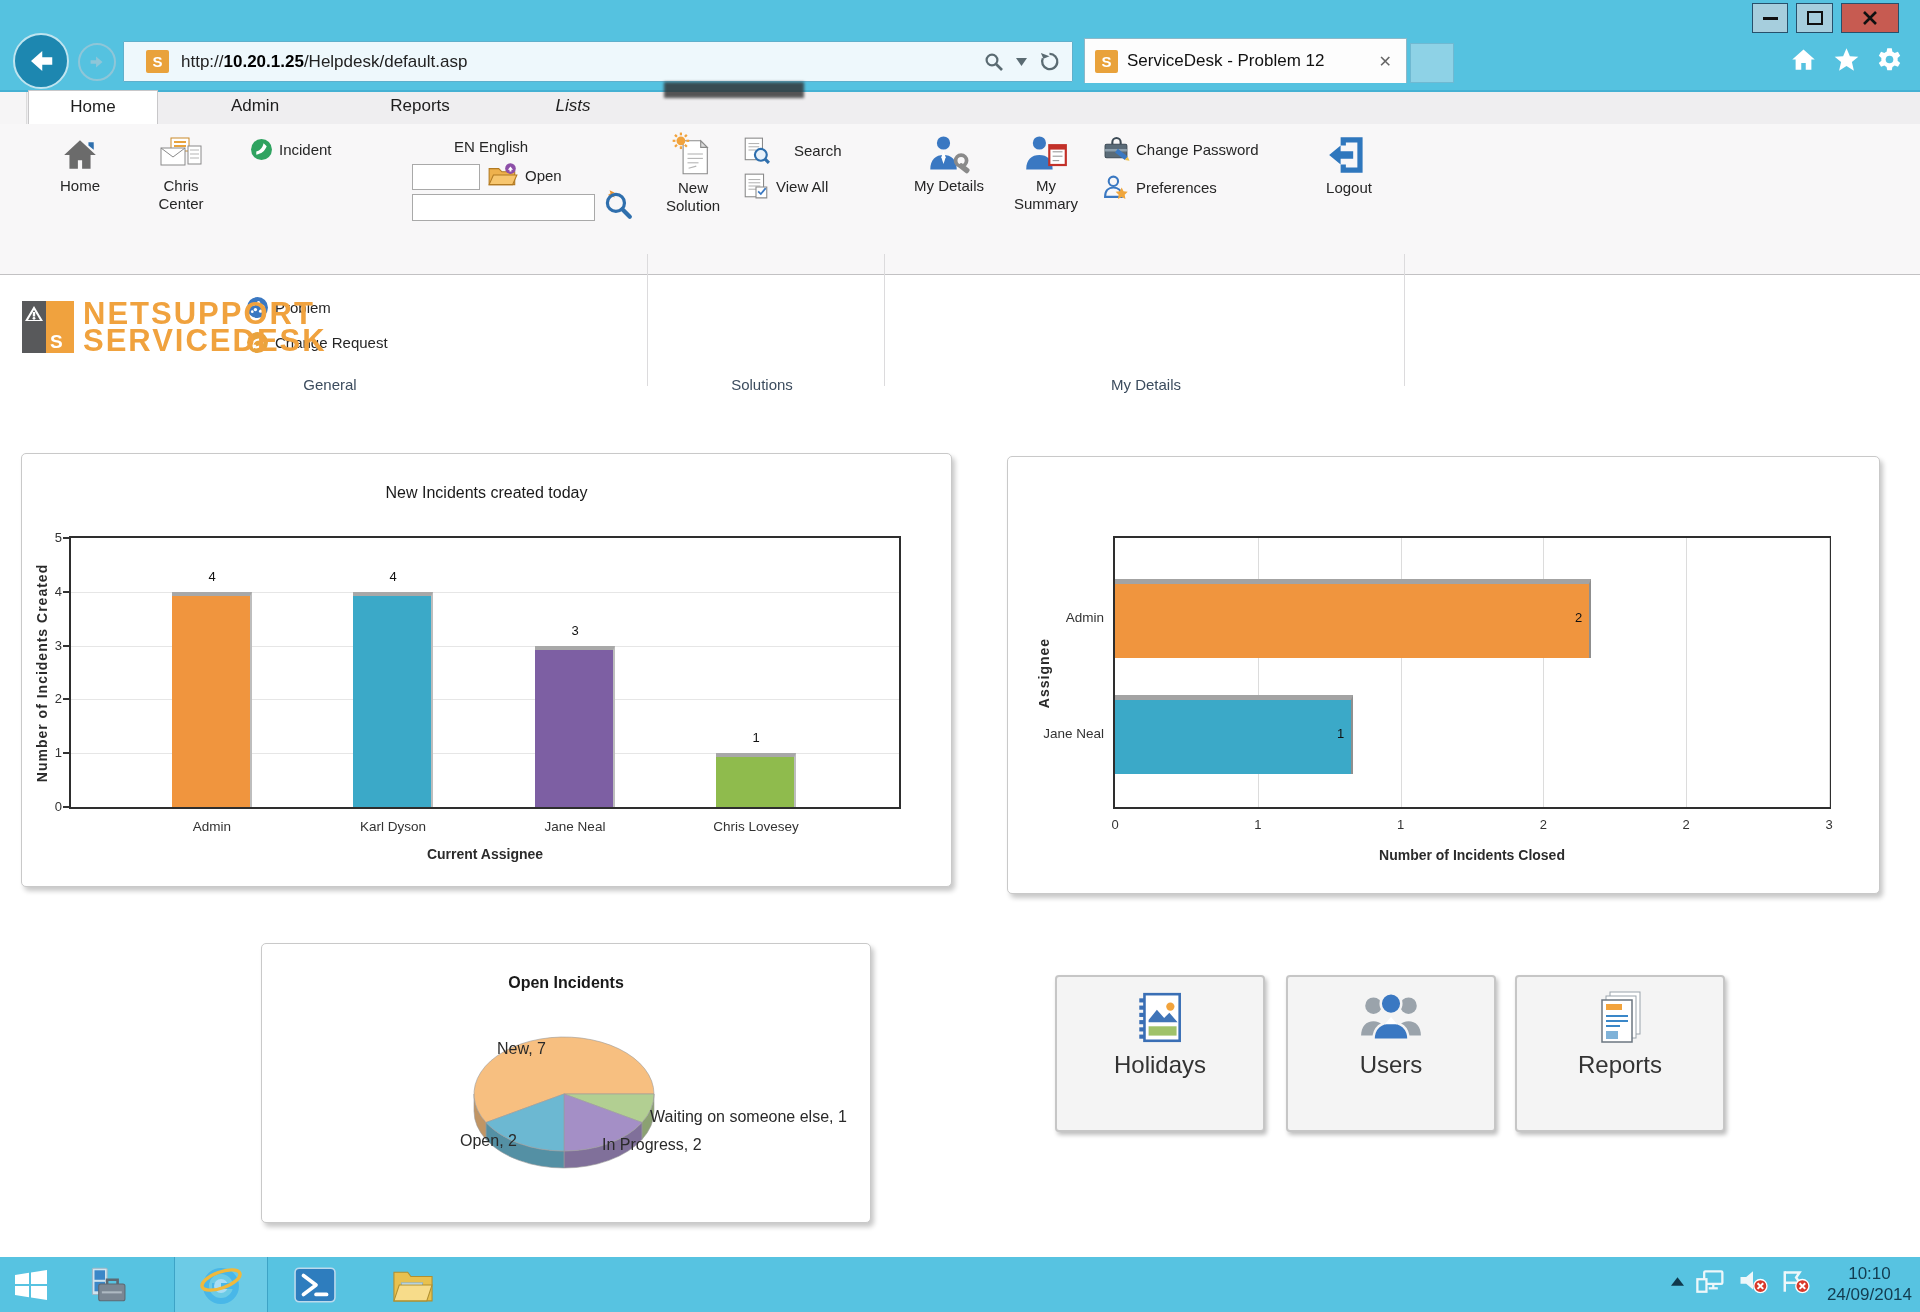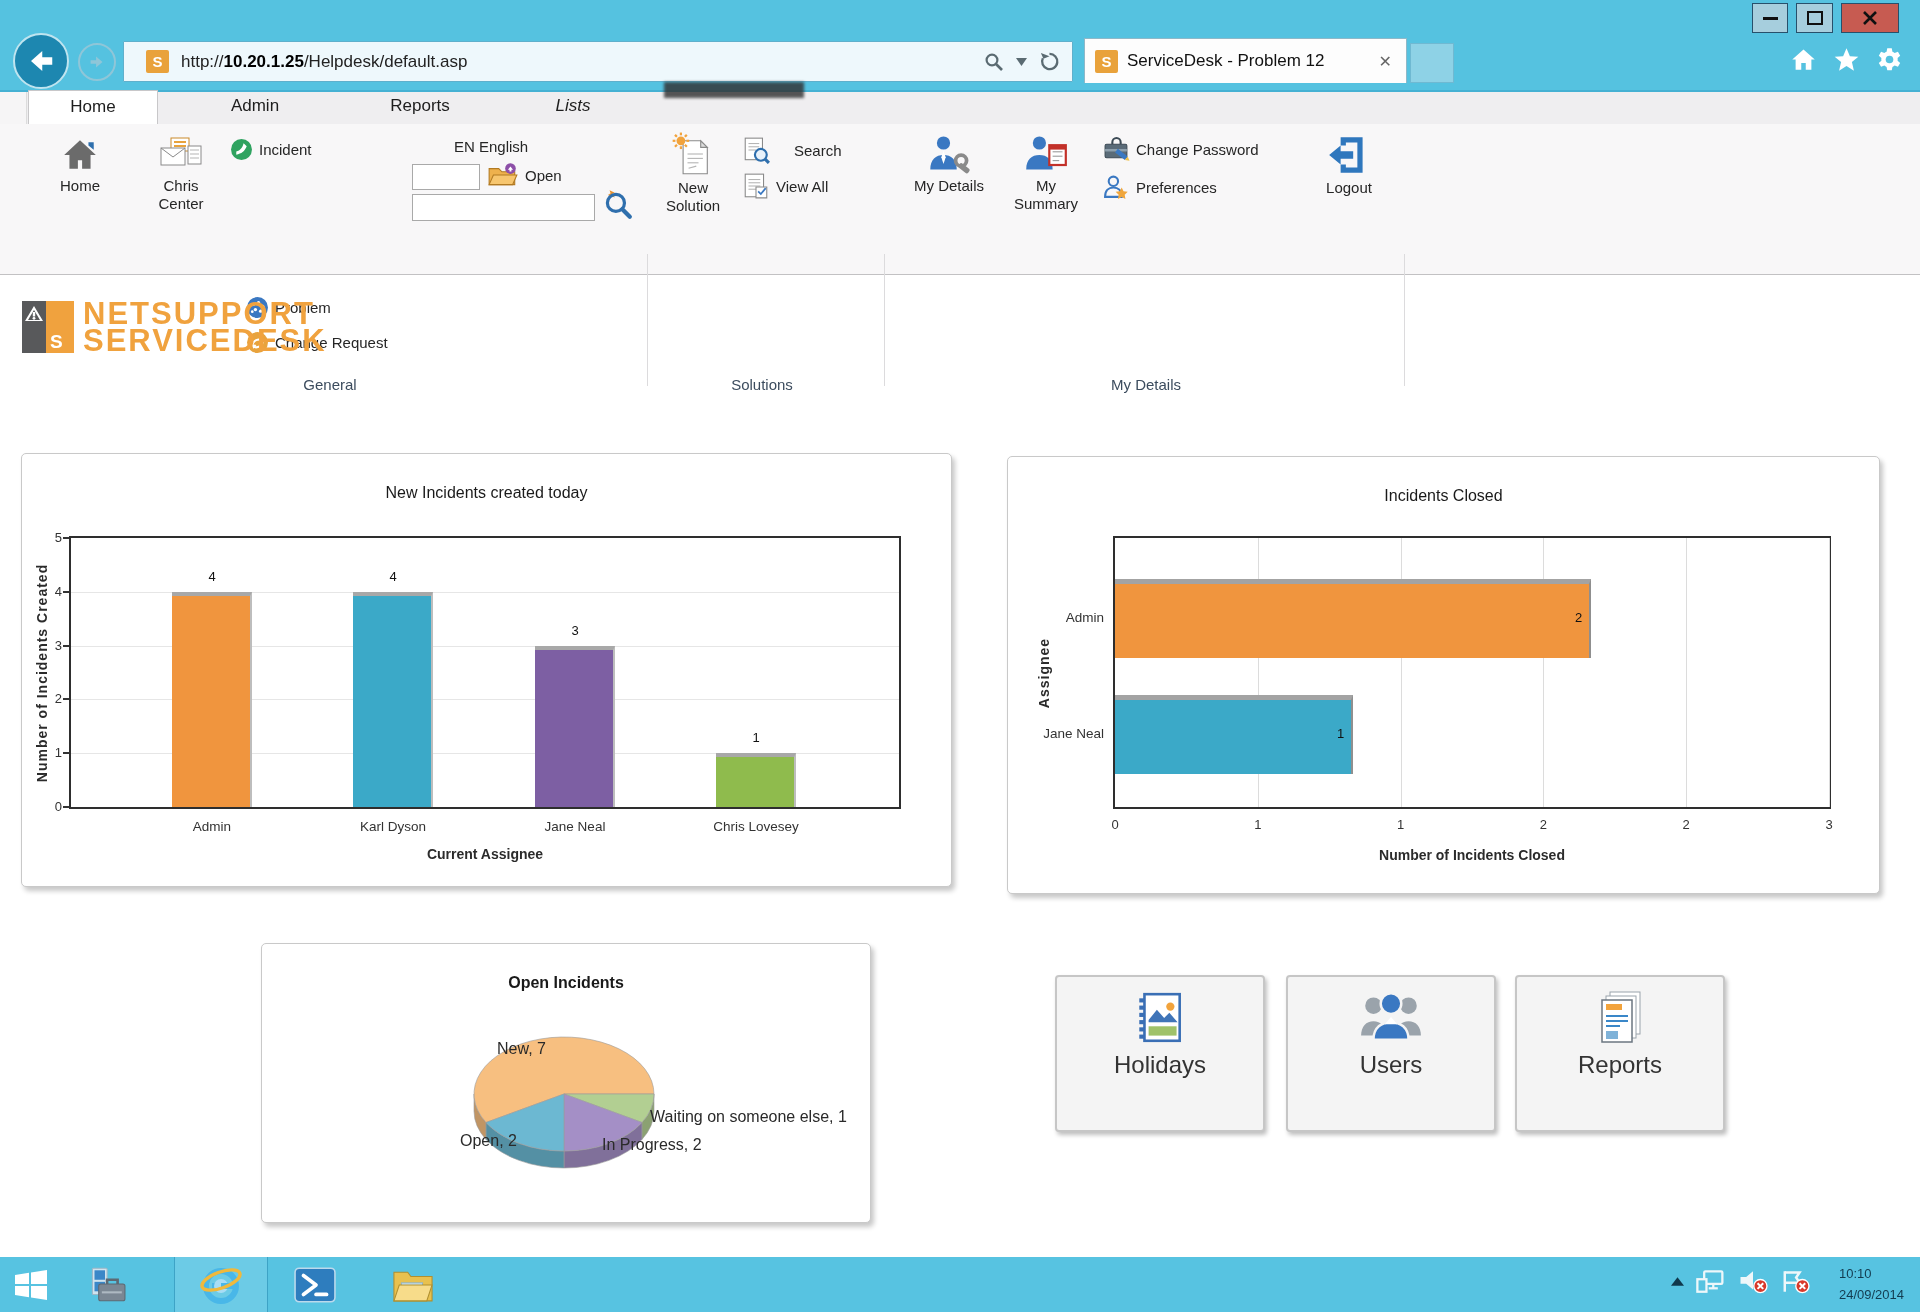--- a/index.html
+++ b/index.html
@@ -66,21 +66,21 @@
   .tile{position:absolute;top:975px;width:206px;height:153px;background:#f4f4f4;border:2px solid #c6c6c6;
         border-radius:4px;box-shadow:2px 3px 4px rgba(0,0,0,0.25);cursor:pointer;text-align:center;}
   .tile .t-icon{margin-top:12px;height:58px;}
   .tile .t-lbl{margin-top:4px;font-size:24px;color:#333;}
   
   .taskbar{position:absolute;left:0;top:1257px;width:1920px;height:55px;background:#57c3e1;}
   .tb-icon{position:absolute;top:9px;width:46px;height:38px;display:flex;align-items:center;justify-content:center;cursor:pointer;}
   .ie-tile{position:absolute;left:174px;top:0;width:94px;height:55px;background:#6ccbe6;
            border-left:1px solid #3da3c6;border-right:1px solid #3da3c6;display:flex;align-items:center;justify-content:center;box-sizing:border-box;cursor:pointer;}
   .tray{position:absolute;right:110px;top:12px;display:flex;align-items:center;gap:12px;}
-  .clock{position:absolute;right:16px;top:6px;text-align:left;font-size:13px;color:#133c50;line-height:21px;cursor:default;}
+  .clock{position:absolute;right:8px;top:6px;text-align:center;font-size:17px;color:#133c50;line-height:21px;cursor:default;}
 </style>
 </head>
 <body>
 
 <div class="screen">
 
   <div class="chrome">
     <div class="win-btn btn-min">
         <div class="glyph-min"></div>
       </div>
@@ -175,21 +175,21 @@
         <rect x="2" y="12" width="24" height="17" fill="#fff" stroke="#8a8a8a"></rect>
           <path d="M2 12l12 9 12-9" fill="none" stroke="#8a8a8a"></path>
         <rect x="29" y="10" width="13" height="18" fill="#fff" stroke="#8a8a8a"></rect>
         <line x1="31" y1="14" x2="40" y2="14" stroke="#b5b5b5"></line>
           <line x1="31" y1="18" x2="40" y2="18" stroke="#b5b5b5"></line>
           <line x1="31" y1="22" x2="40" y2="22" stroke="#b5b5b5"></line>
       </svg>
       <div class="lbl" style="width:62px;">Chris Center</div>
     </div>
 
-    <div class="rb-row" style="left:230px;top:135px;margin-top:-124px;top:138px;">
+    <div class="rb-row" style="left:250px;top:135px;margin-top:-124px;top:138px;">
       <svg width="23" height="23" viewBox="0 0 22 22">
           <circle cx="11" cy="11" r="10" fill="#2fa360"></circle>
           <path d="M6 13c4-1 6-4 7-8l3 3c-2 5-5 7-10 8z" fill="#fff"></path>
         </svg>
       <span class="lbl">Incident</span>
     </div>
     <div class="rb-row" style="left:246px;top:172px;">
       <svg width="23" height="23" viewBox="0 0 22 22">
           <circle cx="11" cy="11" r="10" fill="#3a78c2"></circle>
           <g fill="#fff">
@@ -391,21 +391,20 @@
       <div style="position: absolute; left: 41px; top: 136.8px; width: 6px; height: 2px; background: rgb(51, 51, 51);"></div>
       <div style="position: absolute; left: 10px; top: 76px; width: 30px; text-align: right; font-size: 13px; color: rgb(51, 51, 51);">5</div>
       <div style="position: absolute; left: 41px; top: 83px; width: 6px; height: 2px; background: rgb(51, 51, 51);"></div>
       <div style="position: absolute; left: 110px; top: 365px; width: 160px; text-align: center; font-size: 13.5px; color: rgb(51, 51, 51);">Admin</div>
       <div style="position: absolute; left: 291px; top: 365px; width: 160px; text-align: center; font-size: 13.5px; color: rgb(51, 51, 51);">Karl Dyson</div>
       <div style="position: absolute; left: 473px; top: 365px; width: 160px; text-align: center; font-size: 13.5px; color: rgb(51, 51, 51);">Jane Neal</div>
       <div style="position: absolute; left: 654px; top: 365px; width: 160px; text-align: center; font-size: 13.5px; color: rgb(51, 51, 51);">Chris Lovesey</div>
     </div>
 
   <div class="panel" id="panel2">
-    <div class="c-title">Incidents Closed</div>
     <div class="plot" id="c2-plot">
         <div style="position: absolute; left: 142.8px; top: 0px; width: 1px; height: 100%; background: rgb(220, 220, 220);"></div>
         <div style="position: absolute; left: 285.6px; top: 0px; width: 1px; height: 100%; background: rgb(220, 220, 220);"></div>
         <div style="position: absolute; left: 428.4px; top: 0px; width: 1px; height: 100%; background: rgb(220, 220, 220);"></div>
         <div style="position: absolute; left: 571.2px; top: 0px; width: 1px; height: 100%; background: rgb(220, 220, 220);"></div>
         <div style="position: absolute; left: 714px; top: 0px; width: 1px; height: 100%; background: rgb(220, 220, 220);"></div>
         <div style="position: absolute; left: 0px; top: 41px; width: 476px; height: 79px; background: rgb(240, 149, 62); border-top: 5px solid rgb(163, 163, 163); border-right: 2px solid rgb(143, 143, 143); box-sizing: border-box;"></div>
         <div style="position: absolute; left: 460px; top: 71.5px; width: 30px; font-size: 13px; color: rgb(17, 17, 17);">2</div>
         <div style="position: absolute; left: 0px; top: 157px; width: 238px; height: 79px; background: rgb(59, 169, 200); border-top: 5px solid rgb(163, 163, 163); border-right: 2px solid rgb(143, 143, 143); box-sizing: border-box;"></div>
         <div style="position: absolute; left: 222px; top: 187.5px; width: 30px; font-size: 13px; color: rgb(17, 17, 17);">1</div>

